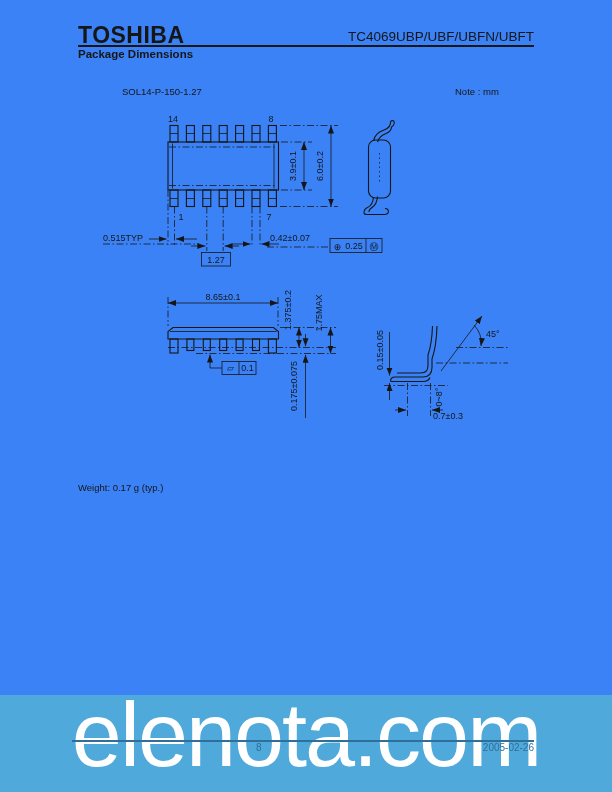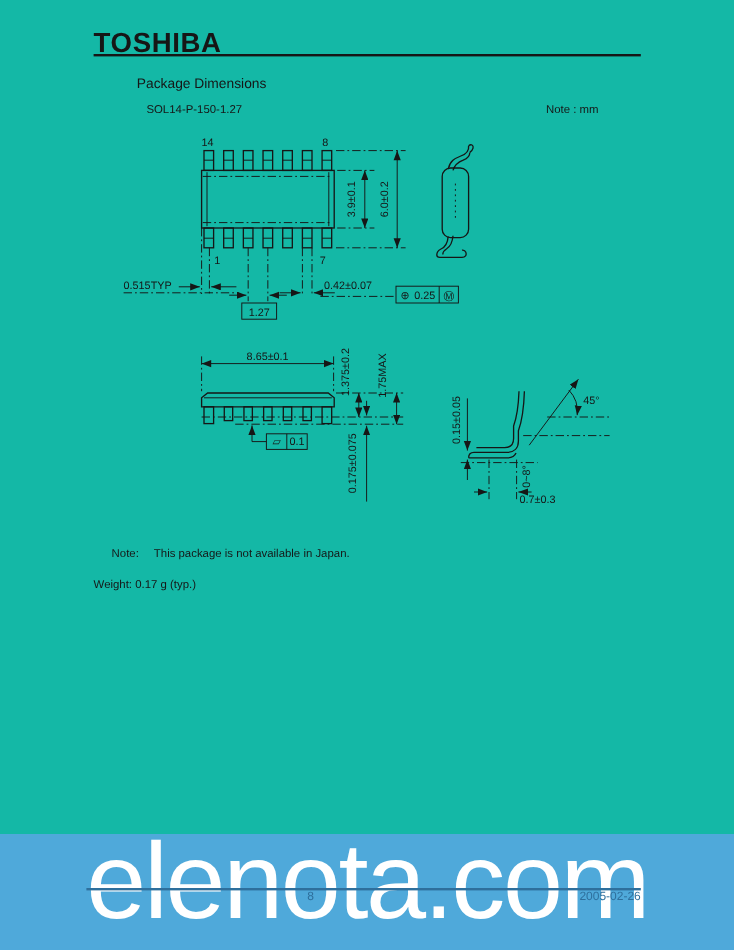--- a/index.html
+++ b/index.html
@@ -1,25 +1,25 @@
 <!DOCTYPE html>
 <html><head>
 <meta charset="utf-8">
 <style>
   html,body{margin:0;padding:0;background:#e8e8e8;}
   .page{
-    position:relative;width:612px;height:792px;background:#14b8a6;
+    position:relative;width:612px;height:792px;background:#3b82f6;
     font-family:"Liberation Sans",sans-serif;color:#161616;overflow:hidden;
     margin:0 auto;
   }
   
   .brand{position:absolute;left:78px;top:22px;font-size:23px;font-weight:bold;letter-spacing:0.5px;}
   .part-number{position:absolute;right:78px;top:29px;font-size:13.5px;}
   .header-rule{position:absolute;left:78px;top:45px;width:456px;height:2px;background:#161616;}
-  .section-title{position:absolute;left:78px;top:64px;font-size:11.5px;font-weight:normal;margin-left:36px;}
+  .section-title{position:absolute;left:78px;top:48px;font-size:11.5px;font-weight:bold;}
   .pkg-code{position:absolute;left:122px;top:86px;font-size:9.5px;}
   .unit-label{position:absolute;left:455px;top:86px;font-size:9.5px;}
   
   .drawing{position:absolute;left:0;top:0;width:612px;height:460px;}
   .drawing text{font-family:"Liberation Sans",sans-serif;font-size:9px;fill:#161616;}
   .solid{fill:none;stroke:#161616;stroke-width:1.1;}
   .thin{fill:none;stroke:#161616;stroke-width:0.8;}
   .dashdot{fill:none;stroke:#161616;stroke-width:0.8;stroke-dasharray:7 2.5 1.5 2.5;}
   .dotted{fill:none;stroke:#161616;stroke-width:0.8;stroke-dasharray:1.5 3;}
   .arrowline{fill:none;stroke:#161616;stroke-width:0.8;}
@@ -37,20 +37,21 @@
   .footer-rule{position:absolute;left:72px;top:45px;width:462px;height:1.5px;background:#2e6f9c;z-index:2;}
   .footer-page{position:absolute;left:256px;top:47px;font-size:10px;color:#2e6f9c;z-index:2;}
   .footer-date{position:absolute;right:78px;top:47px;font-size:10px;color:#2e6f9c;z-index:2;}
 </style>
 </head>
 <body>
 
 <div class="page">
 
   <div class="brand">TOSHIBA</div>
+  <div class="part-number">TC4069UBP/UBF/UBFN/UBFT</div>
   <div class="header-rule"></div>
   <div class="section-title">Package Dimensions</div>
   <div class="pkg-code">SOL14-P-150-1.27</div>
   <div class="unit-label">Note : mm</div>
 
   <svg class="drawing" viewBox="0 0 612 460" xmlns="http://www.w3.org/2000/svg">
     <defs>
       <marker id="ae" markerWidth="9" markerHeight="8" refX="8" refY="3" orient="auto" markerUnits="userSpaceOnUse">
         <path d="M0,0 L8,3 L0,6 Z" fill="#161616"></path>
       </marker>
@@ -213,24 +214,20 @@
       <text x="442" y="397" text-anchor="middle" transform="rotate(-90 442 397)">0~8°</text>
 
       <line class="dashdot" x1="407.5" y1="383" x2="407.5" y2="416"></line>
       <line class="dashdot" x1="430.5" y1="383" x2="430.5" y2="416"></line>
       <line class="arrowline" x1="395" y1="410" x2="406" y2="410" marker-end="url(#ae)"></line>
       <line class="arrowline" x1="443" y1="410" x2="432" y2="410" marker-end="url(#ae)"></line>
       <text x="433" y="419" font-size="9.5">0.7±0.3</text>
     </g>
   </svg>
 
-  <div class="note-line">
-    <span>Note:</span><span class="gap"></span>
-    <span>This package is not available in Japan.</span>
-  </div>
   <div class="weight-line">Weight: 0.17 g (typ.)</div>
 
   <div class="banner">
     <div class="watermark">elenota.com</div>
     <div class="footer-rule"></div>
     <div class="footer-page">8</div>
     <div class="footer-date">2005-02-26</div>
   </div>
 
 </div>

